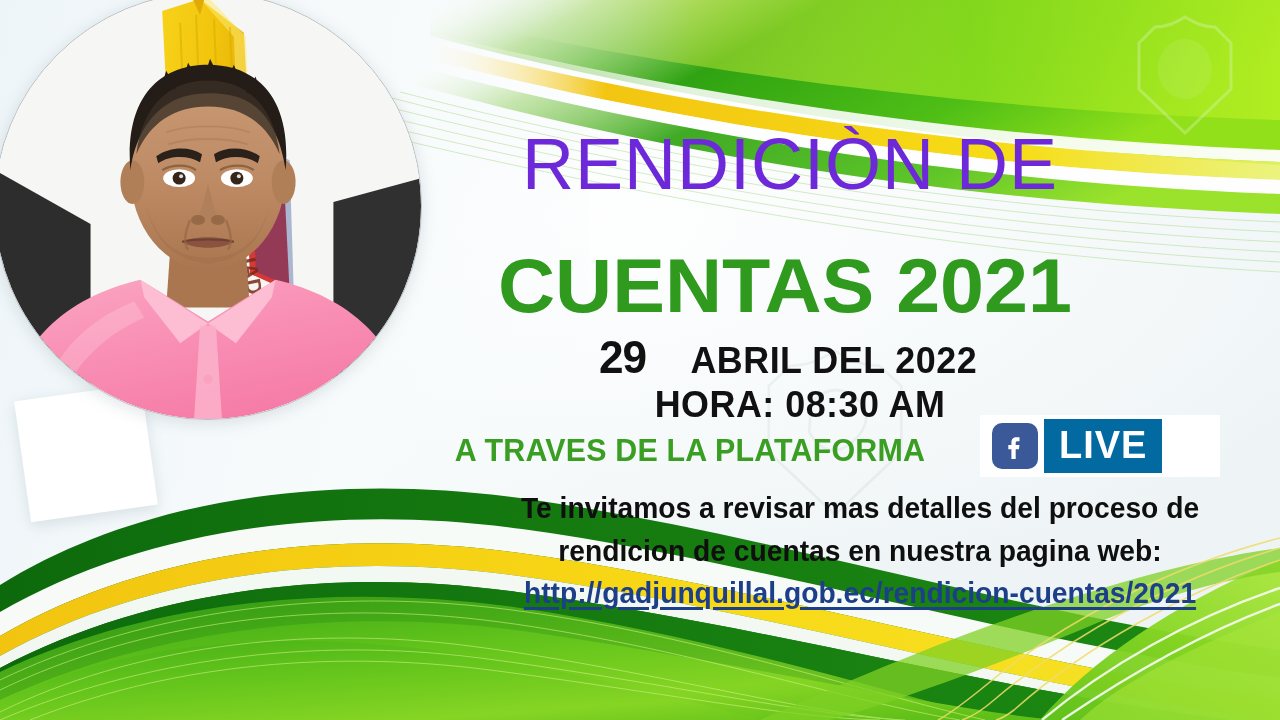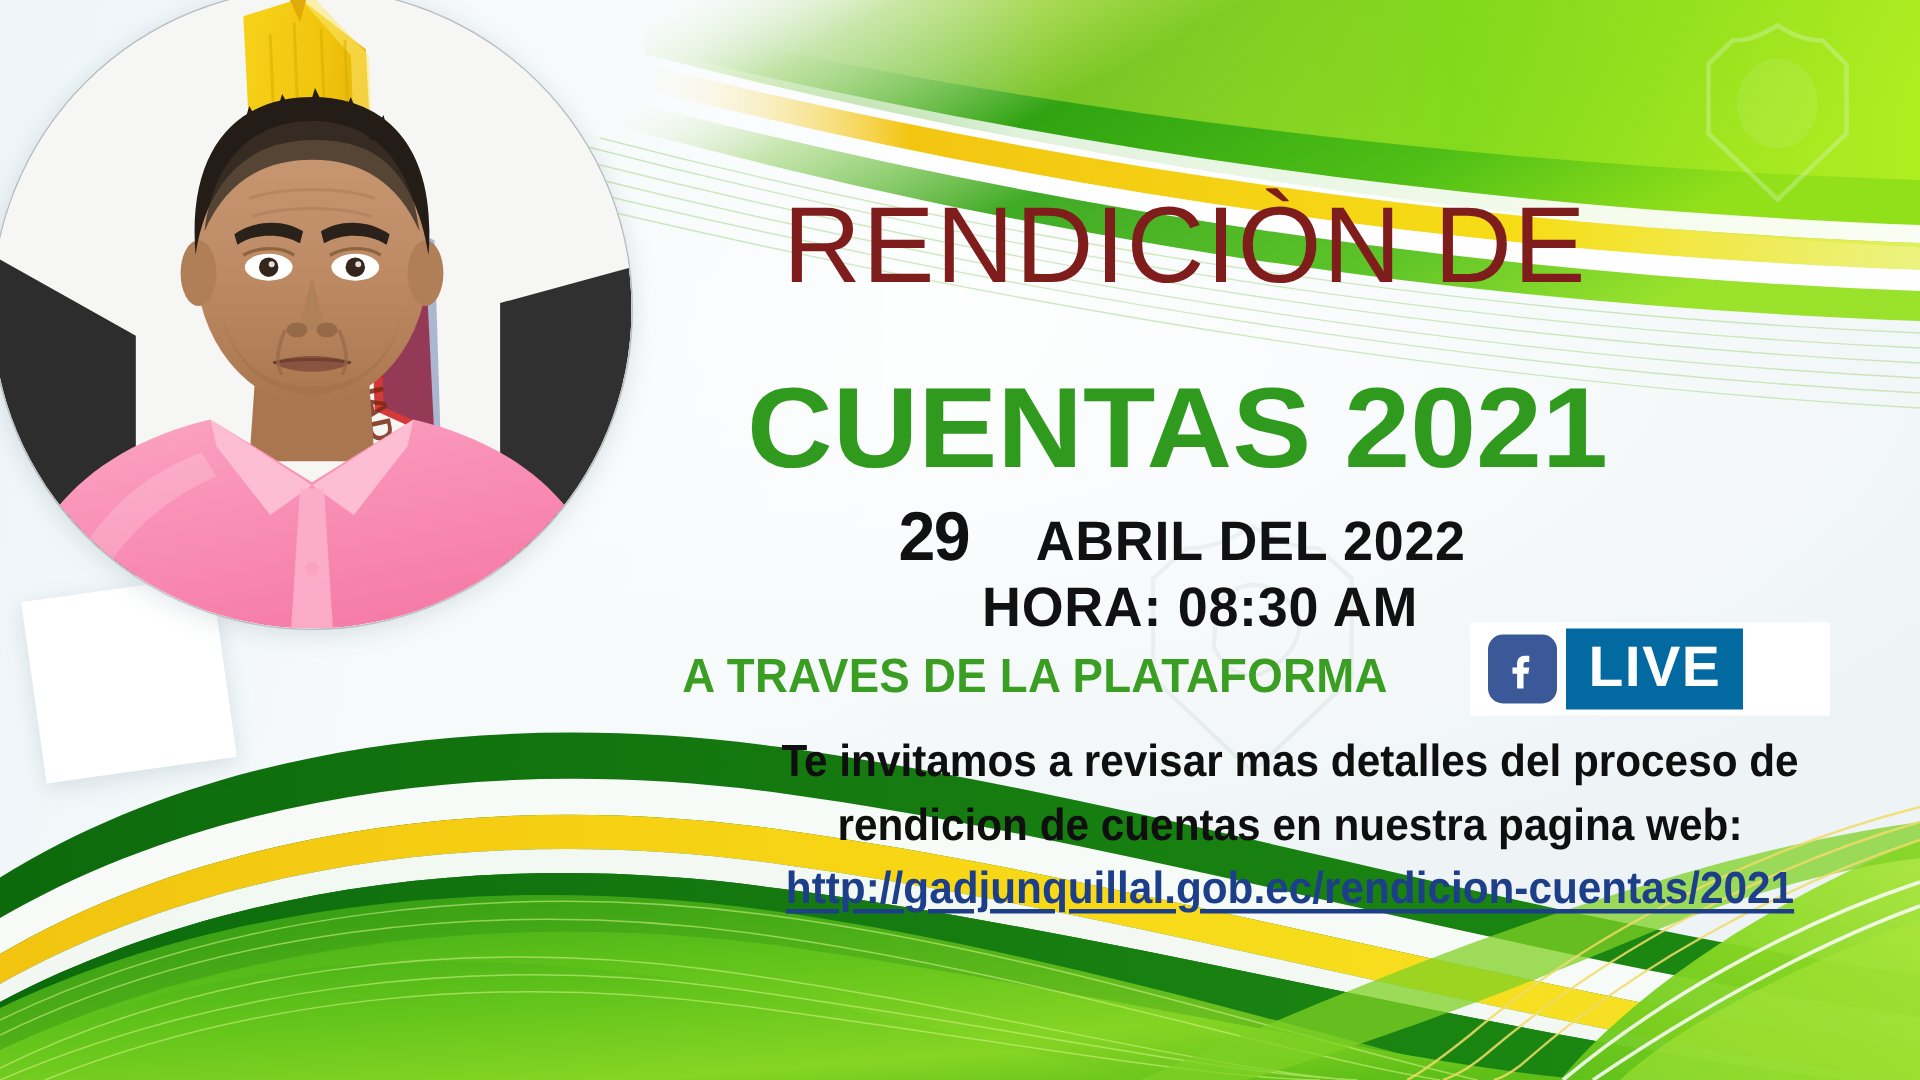--- a/index.html
+++ b/index.html
@@ -77,21 +77,21 @@
     width: 860px;
     height: 720px;
   }
 
   .title-line1 {
     position: absolute;
     left: 40px;
     top: 128px;
     width: 660px;
     text-align: center;
-    color: #7f1d1d;
+    color: #6d28d9;
     font-family: "Liberation Sans", sans-serif;
     font-weight: 400;
     font-size: 72px;
     letter-spacing: 1px;
     line-height: 1;
     white-space: nowrap;
   }
 
   .title-line2 {
     position: absolute;

